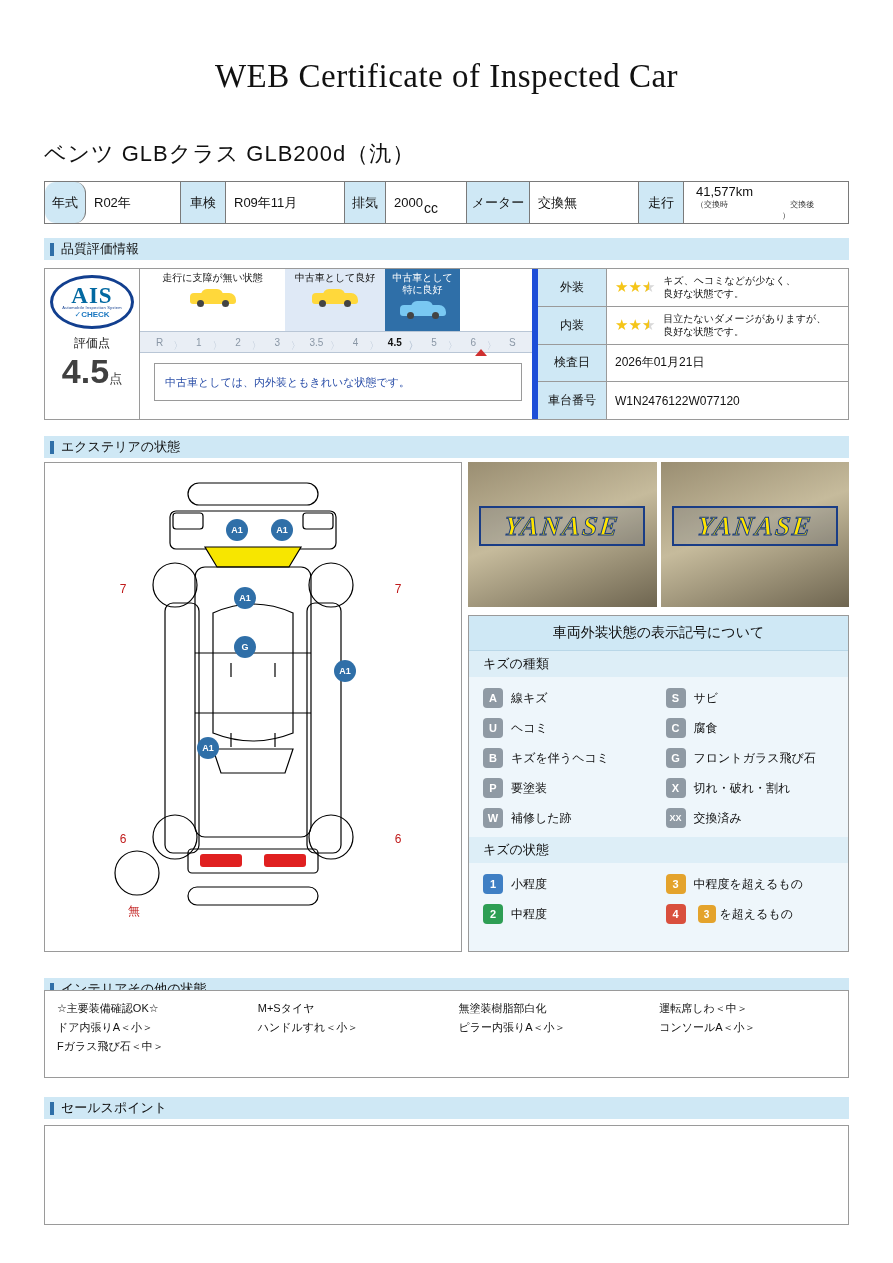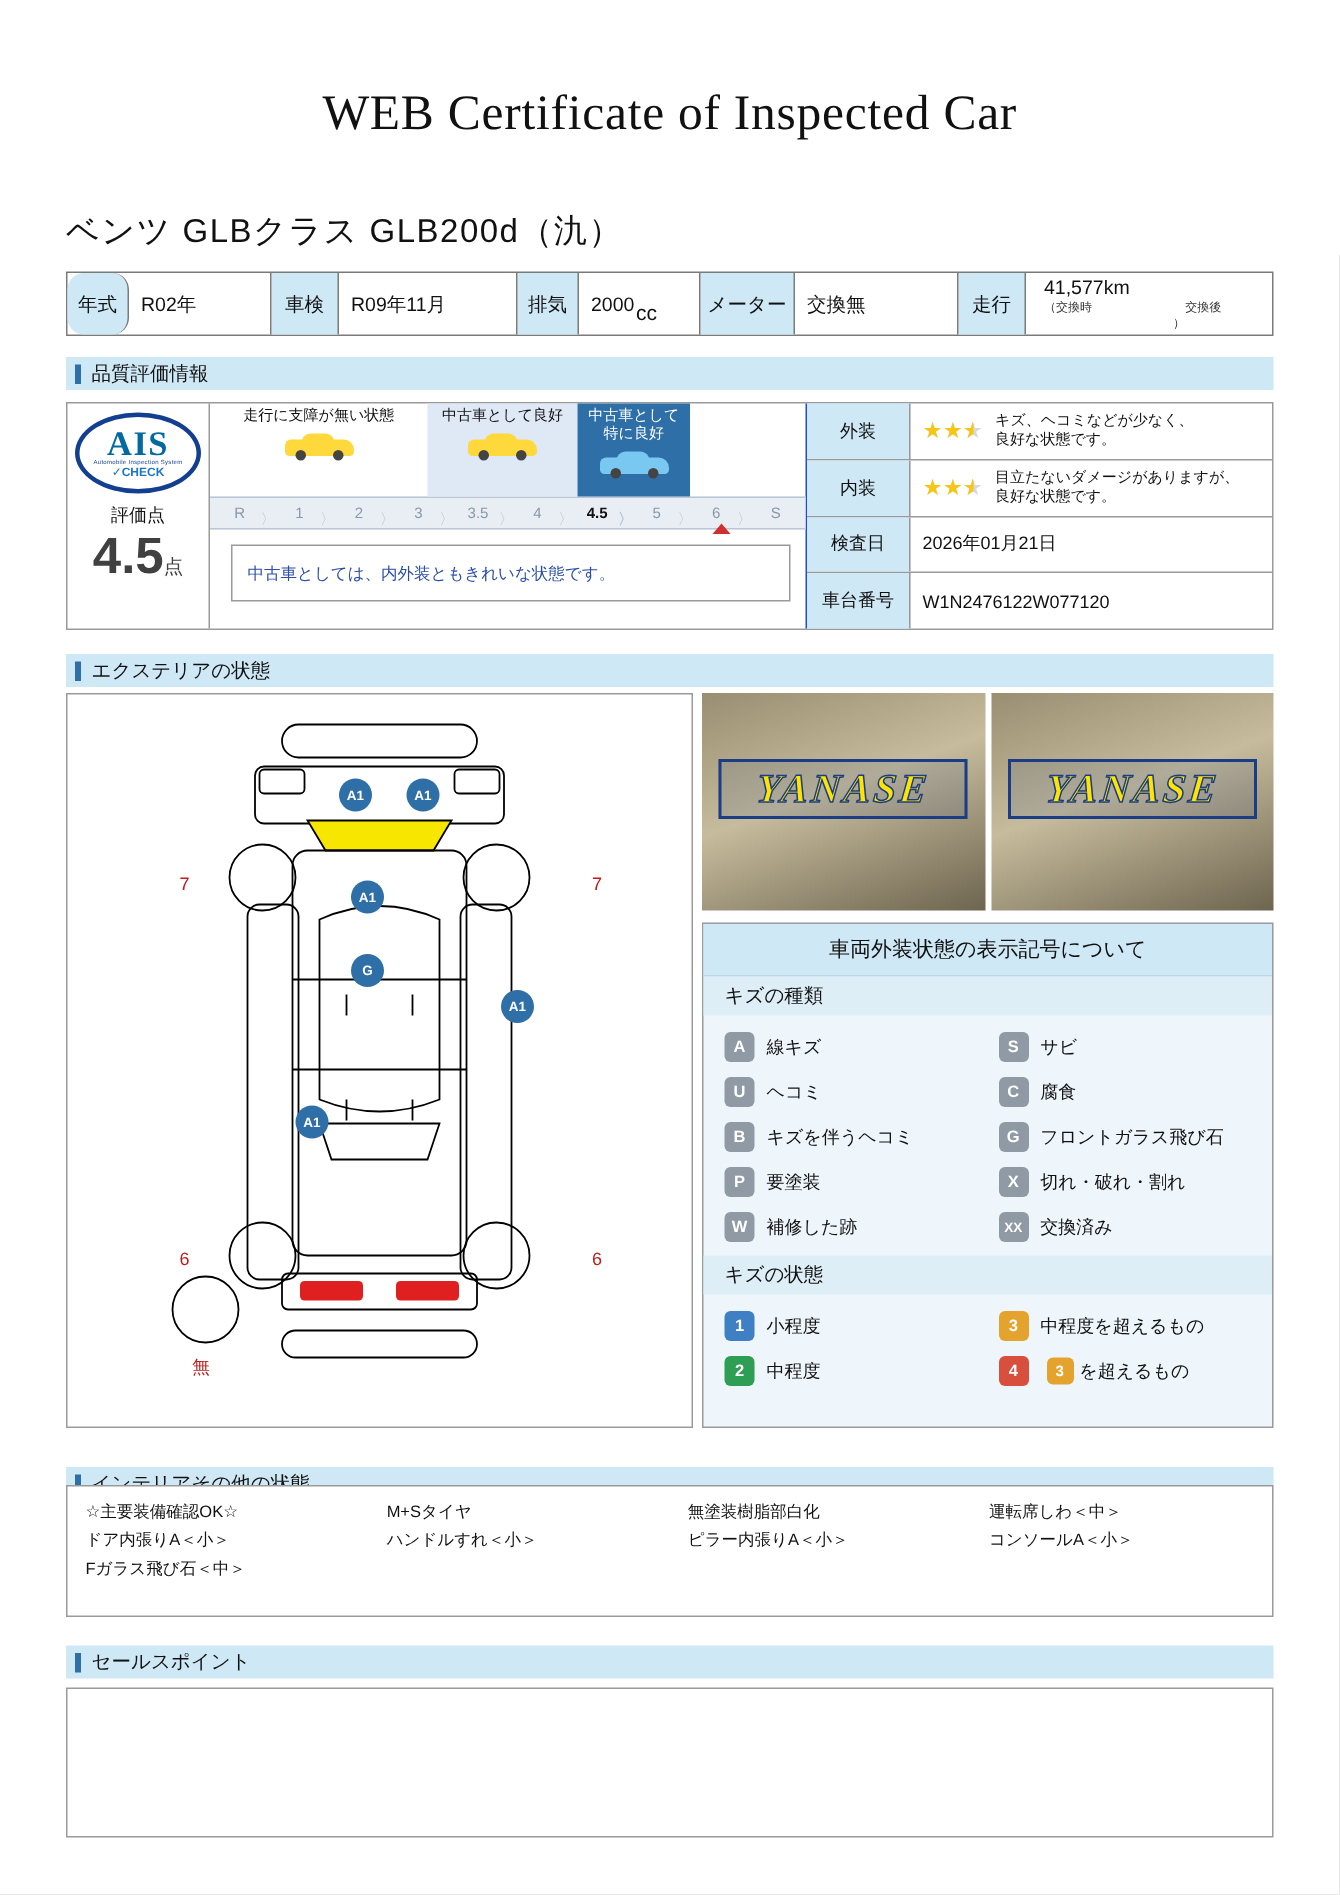--- a/index.html
+++ b/index.html
@@ -72,21 +72,21 @@
     display:flex;flex-direction:column;align-items:center;justify-content:center;
     position:relative;
   }
   .ais-logo .big{font-family:"Liberation Serif",serif;font-weight:bold;font-size:23px;color:#0369a1;line-height:19px;letter-spacing:1px;}
   .ais-logo .sml{font-size:4px;color:#123f8f;letter-spacing:.2px;}
   .ais-logo .chk{font-size:8px;color:#1a77c0;font-weight:bold;}
   .ais-score-lbl{font-size:12px;margin-top:6px;color:#111;}
   .ais-score{font-size:34px;font-weight:bold;color:#404040;line-height:34px;margin-top:2px;}
   .ais-score .pt{font-size:13px;font-weight:normal;}
 
-  .grade{flex:1;border-right:1px solid #1d4ed8;position:relative;}
+  .grade{flex:1;border-right:6px solid #1d4ed8;position:relative;}
   .grade-top{display:flex;height:62px;}
   .gcol{position:relative;display:flex;flex-direction:column;align-items:center;box-sizing:border-box;}
   .gcol .cap{font-size:10px;color:#111;text-align:center;line-height:12px;padding-top:3px;}
   .gcol.c1{width:145px;}
   .gcol.c2{width:100px;background:#dfe9f6;}
   .gcol.c3{width:75px;background:#2f6fa8;color:#fff;}
   .gcol.c3 .cap{color:#fff;}
   .carico{width:46px;height:20px;margin-top:3px;position:relative;}
   .carbody{position:absolute;left:0;bottom:3px;width:46px;height:11px;background:#ffd83b;border-radius:4px 7px 3px 3px;}
   .carroof{position:absolute;left:11px;bottom:10px;width:22px;height:8px;background:#ffd83b;border-radius:6px 6px 0 0;}

